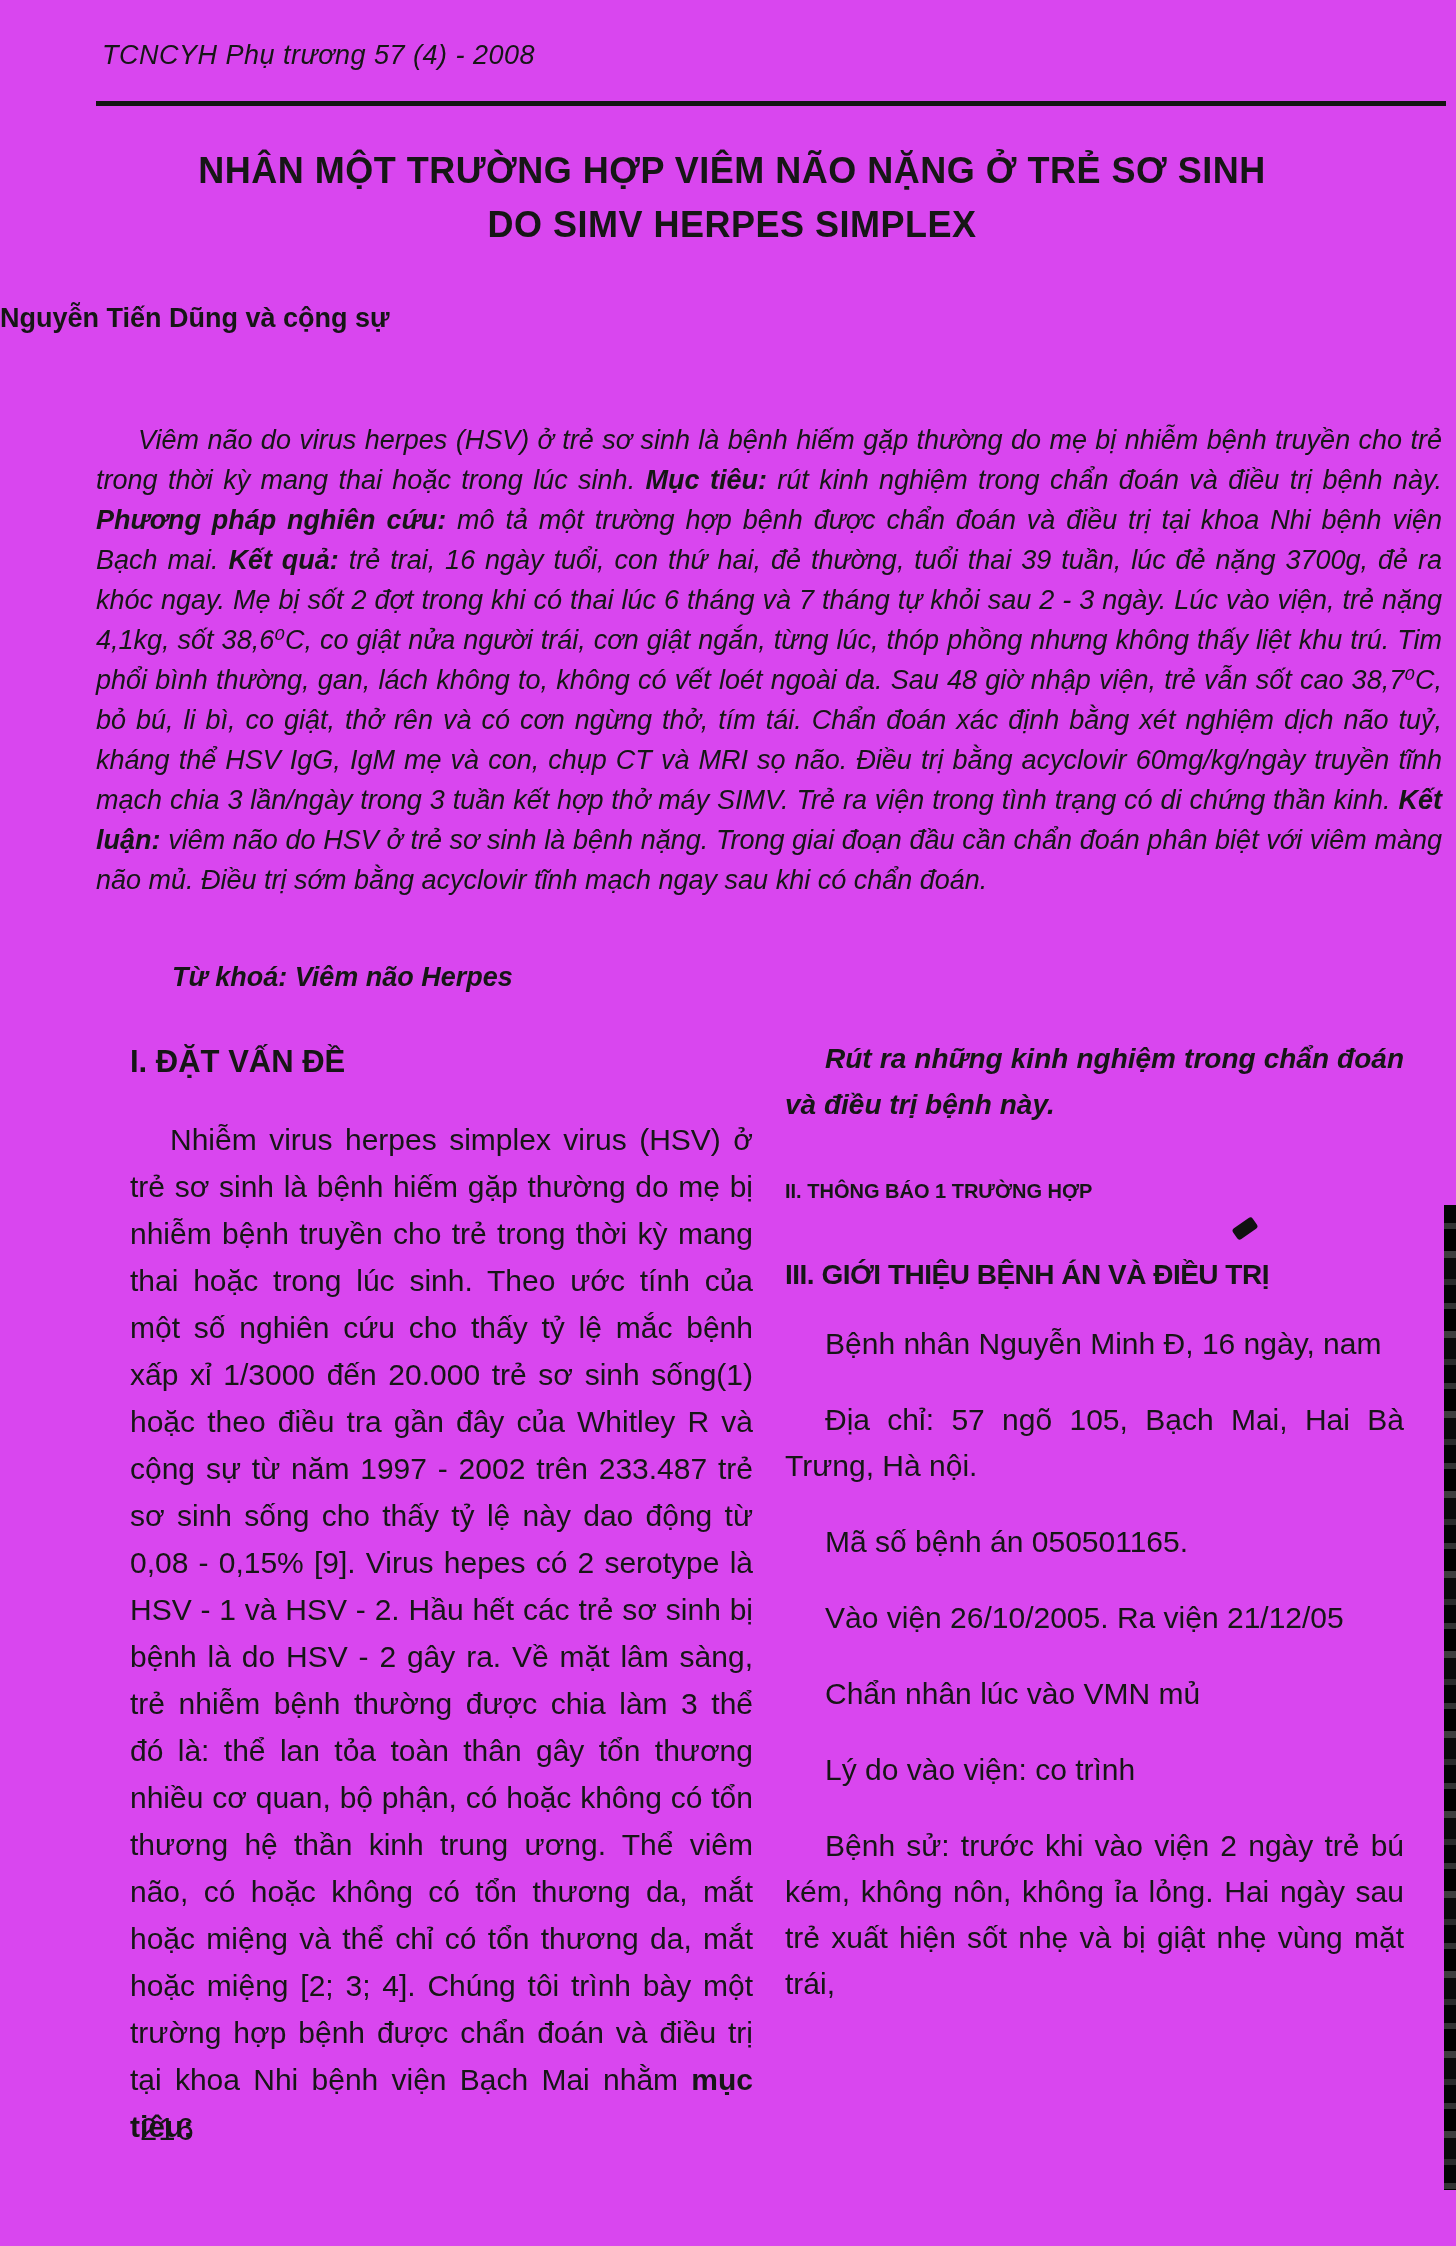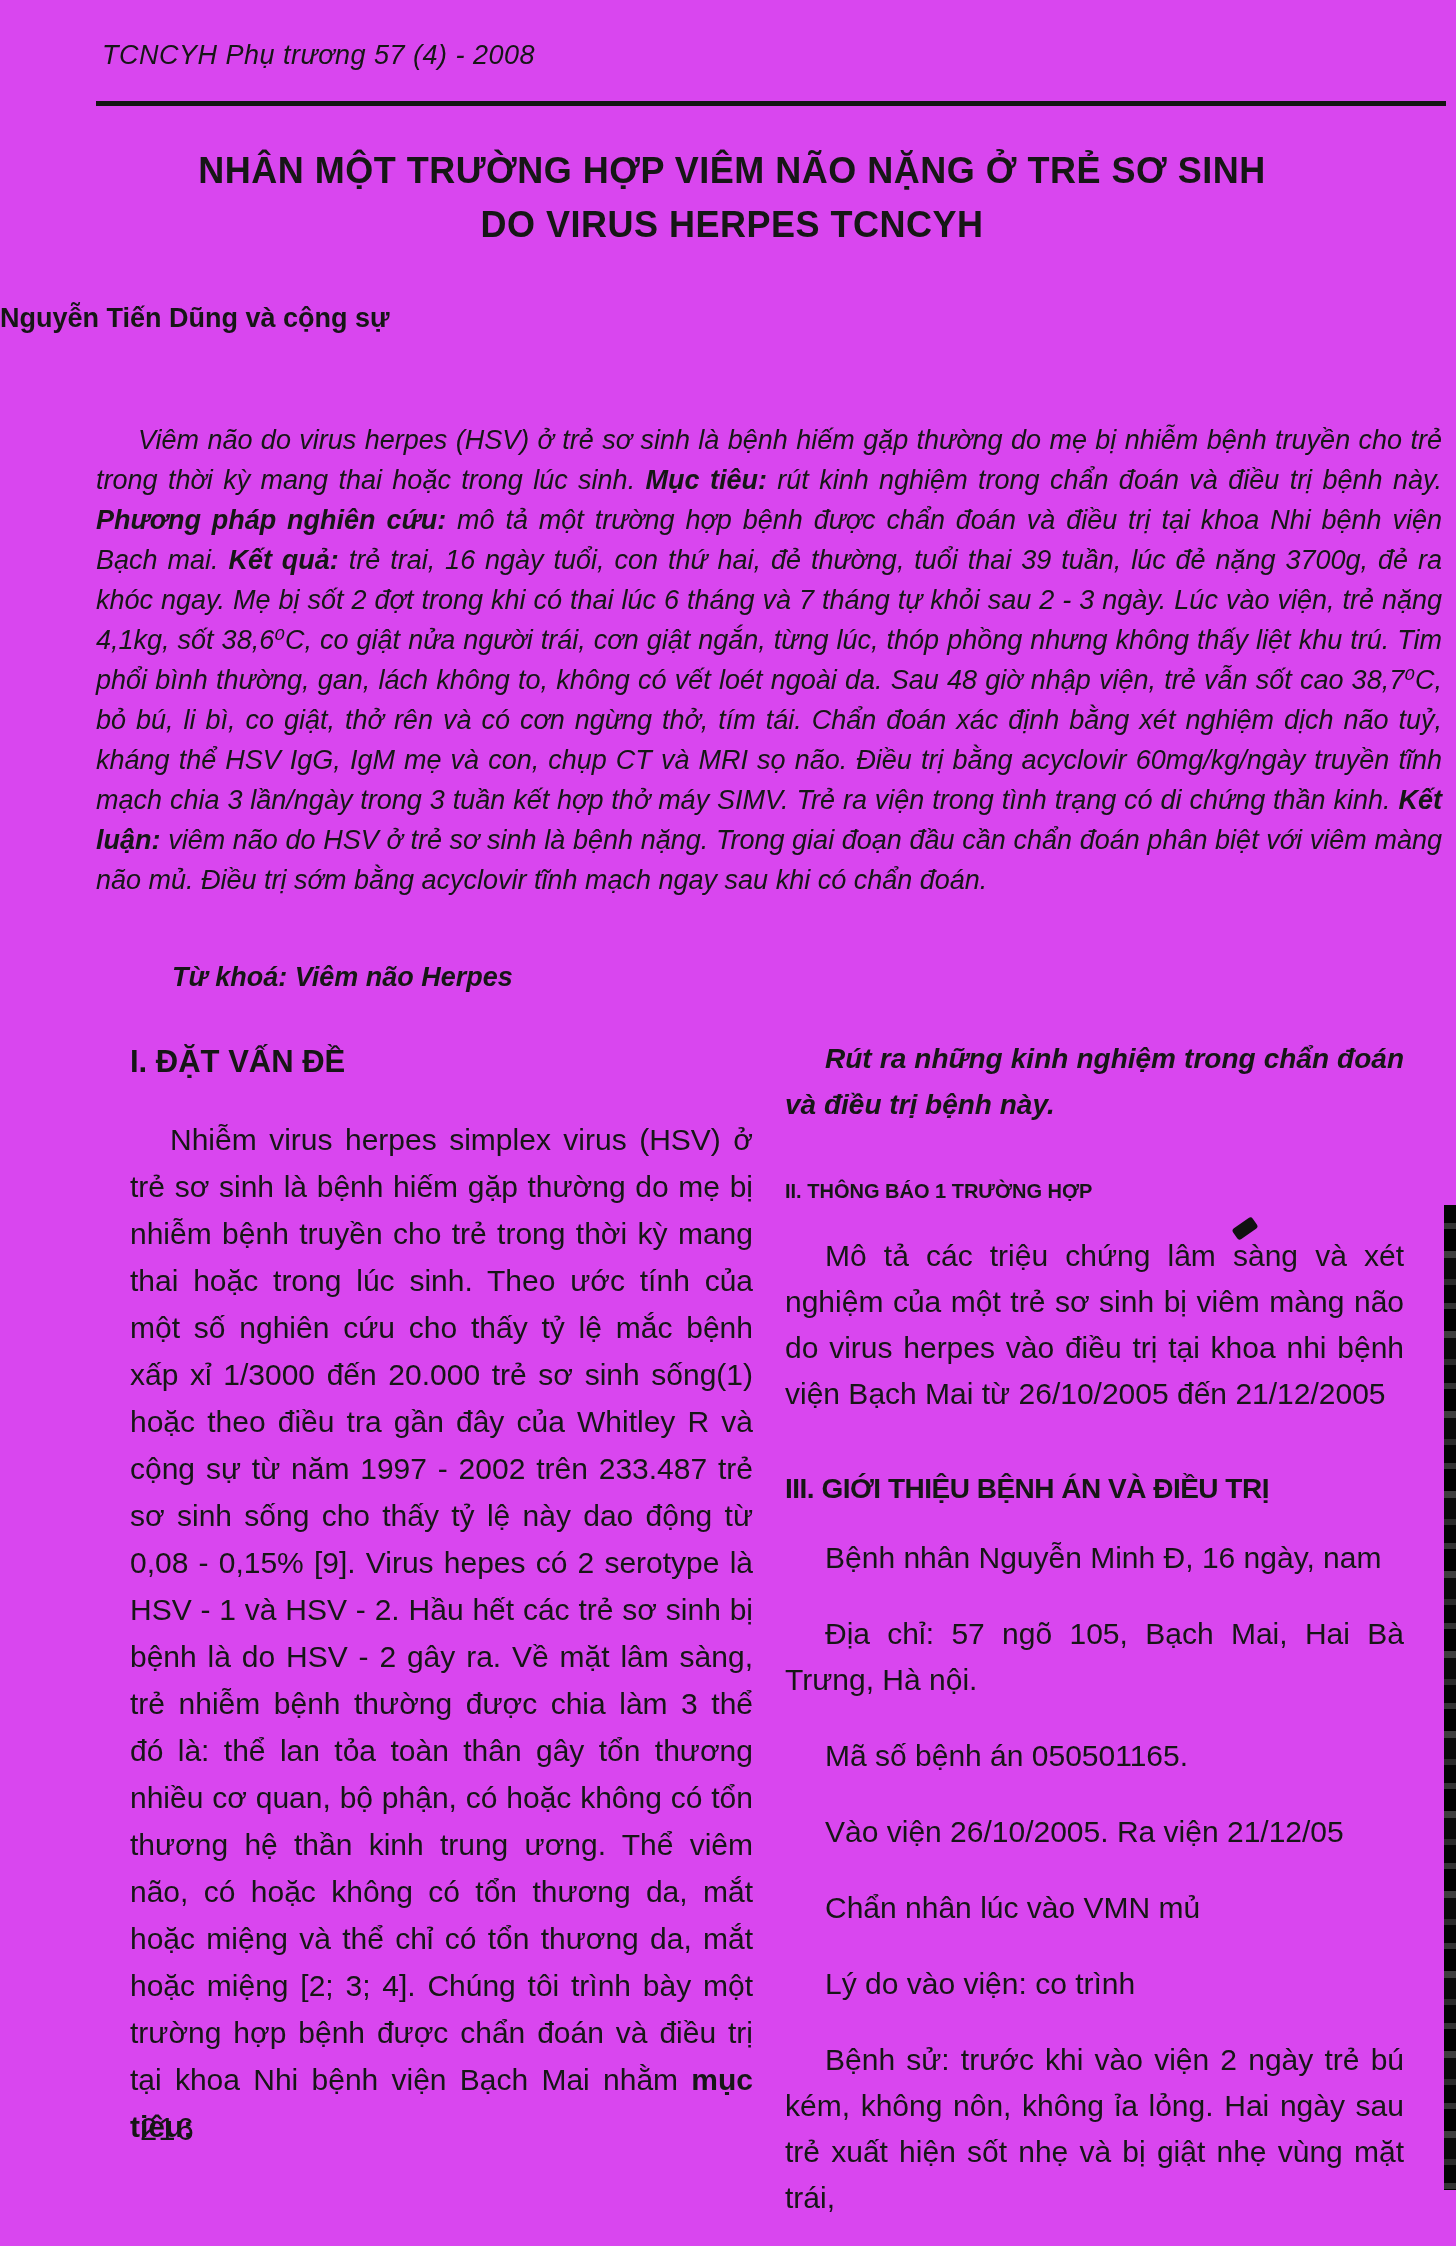--- a/index.html
+++ b/index.html
@@ -83,21 +83,21 @@
 </head>
 <body>
 
 <div class="page">
 
   <div class="journal-header">TCNCYH Phụ trương 57 (4) - 2008</div>
   <div class="header-rule"></div>
 
   <h1 class="title">
     <span class="title-line">NHÂN MỘT TRƯỜNG HỢP VIÊM NÃO NẶNG Ở TRẺ SƠ SINH</span>
-    <span class="title-line">DO VIRUS HERPES TCNCYH</span>
+    <span class="title-line">DO SIMV HERPES SIMPLEX</span>
   </h1>
 
   <div class="author">Nguyễn Tiến Dũng và cộng sự</div>
 
   <p class="abstract"><span>Viêm não do virus herpes (HSV) ở trẻ sơ sinh là bệnh hiếm gặp thường do mẹ bị nhiễm bệnh truyền cho trẻ trong thời kỳ mang thai hoặc trong lúc sinh. </span><b>Mục tiêu:</b><span> rút kinh nghiệm trong chẩn đoán và điều trị bệnh này. </span><b>Phương pháp nghiên cứu:</b><span> mô tả một trường hợp bệnh được chẩn đoán và điều trị tại khoa Nhi bệnh viện Bạch mai. </span><b>Kết quả:</b><span> trẻ trai, 16 ngày tuổi, con thứ hai, đẻ thường, tuổi thai 39 tuần, lúc đẻ nặng 3700g, đẻ ra khóc ngay. Mẹ bị sốt 2 đợt trong khi có thai lúc 6 tháng và 7 tháng tự khỏi sau 2 - 3 ngày. Lúc vào viện, trẻ nặng 4,1kg, sốt 38,6⁰C, co giật nửa người trái, cơn giật ngắn, từng lúc, thóp phồng nhưng không thấy liệt khu trú. Tim phổi bình thường, gan, lách không to, không có vết loét ngoài da. Sau 48 giờ nhập viện, trẻ vẫn sốt cao 38,7⁰C, bỏ bú, li bì, co giật, thở rên và có cơn ngừng thở, tím tái. Chẩn đoán xác định bằng xét nghiệm dịch não tuỷ, kháng thể HSV IgG, IgM mẹ và con, chụp CT và MRI sọ não. Điều trị bằng acyclovir 60mg/kg/ngày truyền tĩnh mạch chia 3 lần/ngày trong 3 tuần kết hợp thở máy SIMV. Trẻ ra viện trong tình trạng có di chứng thần kinh. </span><b>Kết luận:</b><span> viêm não do HSV ở trẻ sơ sinh là bệnh nặng. Trong giai đoạn đầu cần chẩn đoán phân biệt với viêm màng não mủ. Điều trị sớm bằng acyclovir tĩnh mạch ngay sau khi có chẩn đoán.</span></p>
 
   <div class="keywords">Từ khoá: Viêm não Herpes</div>
 
   <div class="columns">
 
@@ -107,21 +107,20 @@
     </div>
 
     <div class="col col-right">
       <p class="lead">Rút ra những kinh nghiệm trong chẩn đoán và điều trị bệnh này.</p>
 
       <h2 class="s2">
         <span>II. THÔNG BÁO 1 TRƯỜNG HỢP</span>
         <span class="ink-blot"></span>
       </h2>
 
-      <p class="body-par par2">Mô tả các triệu chứng lâm sàng và xét nghiệm của một trẻ sơ sinh bị viêm màng não do virus herpes vào điều trị tại khoa nhi bệnh viện Bạch Mai từ 26/10/2005 đến 21/12/2005</p>
 
       <h2 class="s3">III. GIỚI THIỆU BỆNH ÁN VÀ ĐIỀU TRỊ</h2>
 
       <p class="body-par rp">Bệnh nhân Nguyễn Minh Đ, 16 ngày, nam</p>
       <p class="body-par rp">Địa chỉ: 57 ngõ 105, Bạch Mai, Hai Bà Trưng, Hà nội.</p>
       <p class="body-par rp">Mã số bệnh án 050501165.</p>
       <p class="body-par rp">Vào viện 26/10/2005. Ra viện 21/12/05</p>
       <p class="body-par rp">Chẩn nhân lúc vào VMN mủ</p>
       <p class="body-par rp">Lý do vào viện: co trình</p>
       <p class="body-par rp">Bệnh sử: trước khi vào viện 2 ngày trẻ bú kém, không nôn, không ỉa lỏng. Hai ngày sau trẻ xuất hiện sốt nhẹ và bị giật nhẹ vùng mặt trái,</p>

